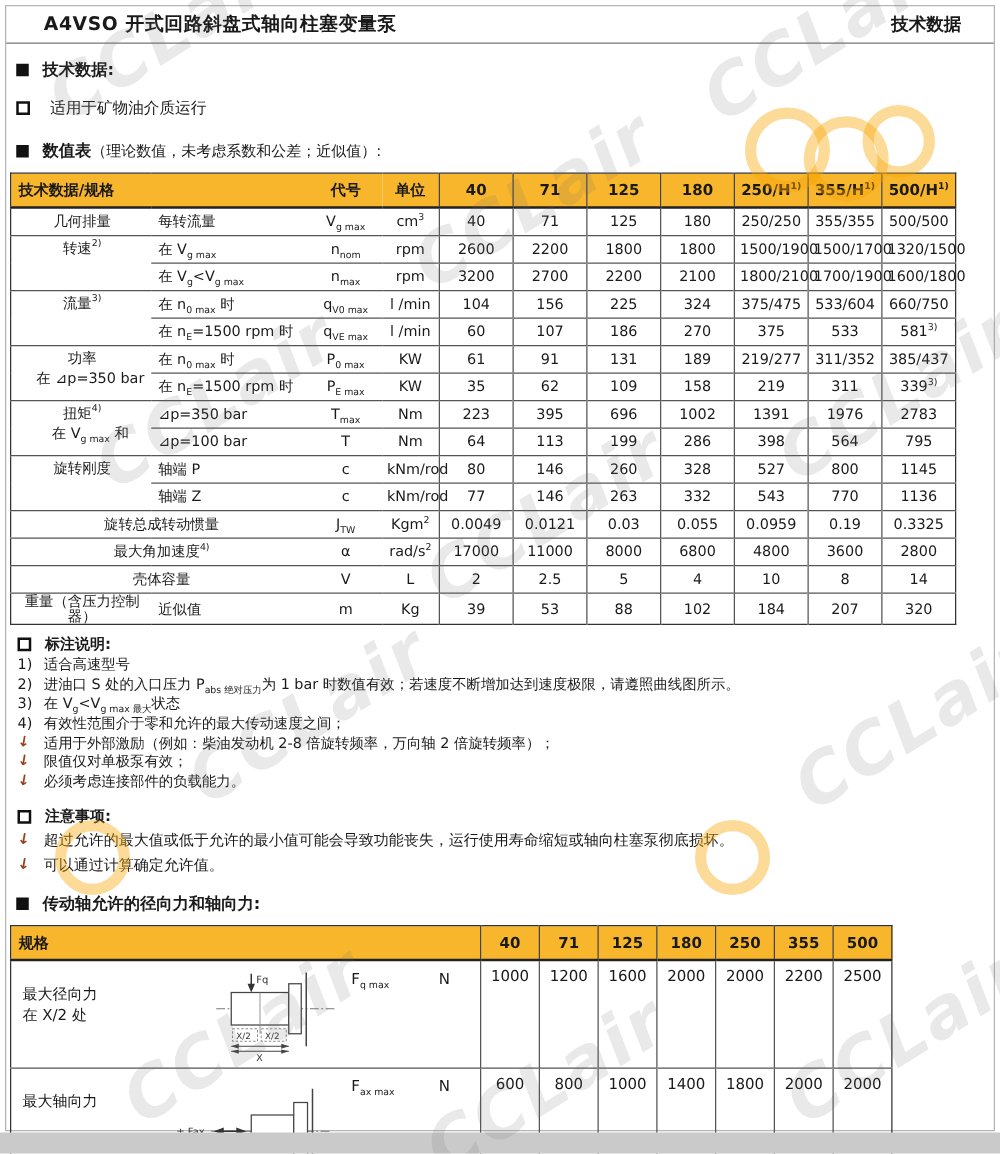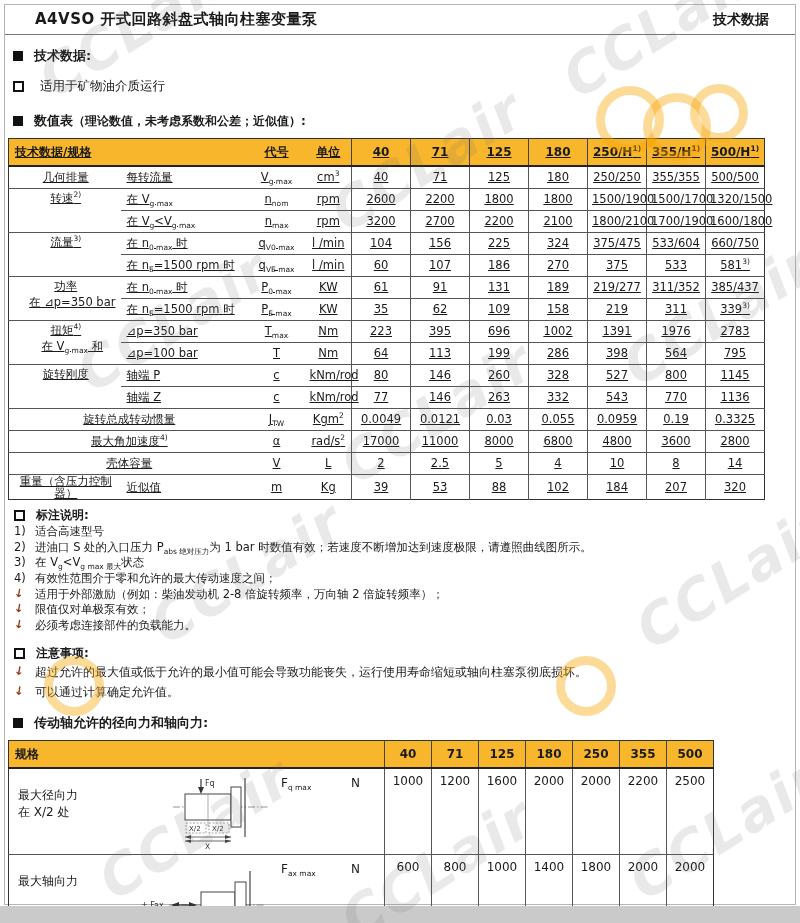--- a/index.html
+++ b/index.html
@@ -5,21 +5,21 @@
   html,body{margin:0;padding:0;background:#e9e9e9;}
   .page{position:relative;width:800px;height:923px;background:#fff;overflow:hidden;
         font-family:"DejaVu Sans","Liberation Sans",sans-serif;color:#1a1a1a;}
   .frame{position:absolute;top:4px;left:4px;right:4px;bottom:18px;border:1px solid #b5b5b5;pointer-events:none;}
   .titlebar{position:absolute;top:5px;left:5px;right:5px;height:30px;border-bottom:1px solid #777;
             display:flex;align-items:center;justify-content:space-between;padding:0 26px 0 30px;box-sizing:border-box;}
   .title{font-size:15px;font-weight:bold;letter-spacing:.5px;}
   .corner{font-size:14px;font-weight:bold;}
   .content{position:absolute;top:36px;left:0;right:0;}
   .hrow{display:flex;align-items:center;gap:11px;margin-left:13px;font-size:13px;font-weight:bold;}
-  .hrow .r{font-weight:bold;font-size:12px;}
+  .hrow .r{font-weight:normal;font-size:12px;}
   .bsq{width:10px;height:10px;background:#111;display:inline-block;flex:0 0 auto;}
   .bsqo{width:7px;height:7px;border:2px solid #111;background:#fff;display:inline-block;flex:0 0 auto;}
   .mt1{margin-top:11px;}
   .mt2{margin-top:13px;font-weight:normal;font-size:12.5px;gap:16px;}
   .mt3{margin-top:17px;}
   sub{font-size:7.5px;line-height:0;}
   sup{font-size:7.5px;line-height:0;}
   table{border-collapse:collapse;table-layout:fixed;}
   .tbl{margin:8px 0 0 8px;border:1.5px solid #333;font-size:11.5px;}
   .tbl th{background:#F8B62D;border-bottom:2px solid #222;font-weight:bold;font-size:12px;height:26px;padding:0 4px;}
@@ -75,21 +75,21 @@
     </div>
     <div class="hrow mt2">
       <span class="bsqo"></span>
       <span>适用于矿物油介质运行</span>
     </div>
     <div class="hrow mt3">
       <span class="bsq"></span>
       <span><b>数值表</b><span class="r">（理论数值，未考虑系数和公差；近似值）:</span></span>
     </div>
 
-    <table class="tbl" style="width:756px;text-decoration:underline;">
+    <table class="tbl" style="width:756px;">
       <colgroup>
           <col style="width:112px">
           <col style="width:127px">
           <col style="width:58px">
           <col style="width:46px">
           <col style="width:59px">
           <col style="width:59px">
           <col style="width:59px">
           <col style="width:59px">
           <col style="width:59px">

